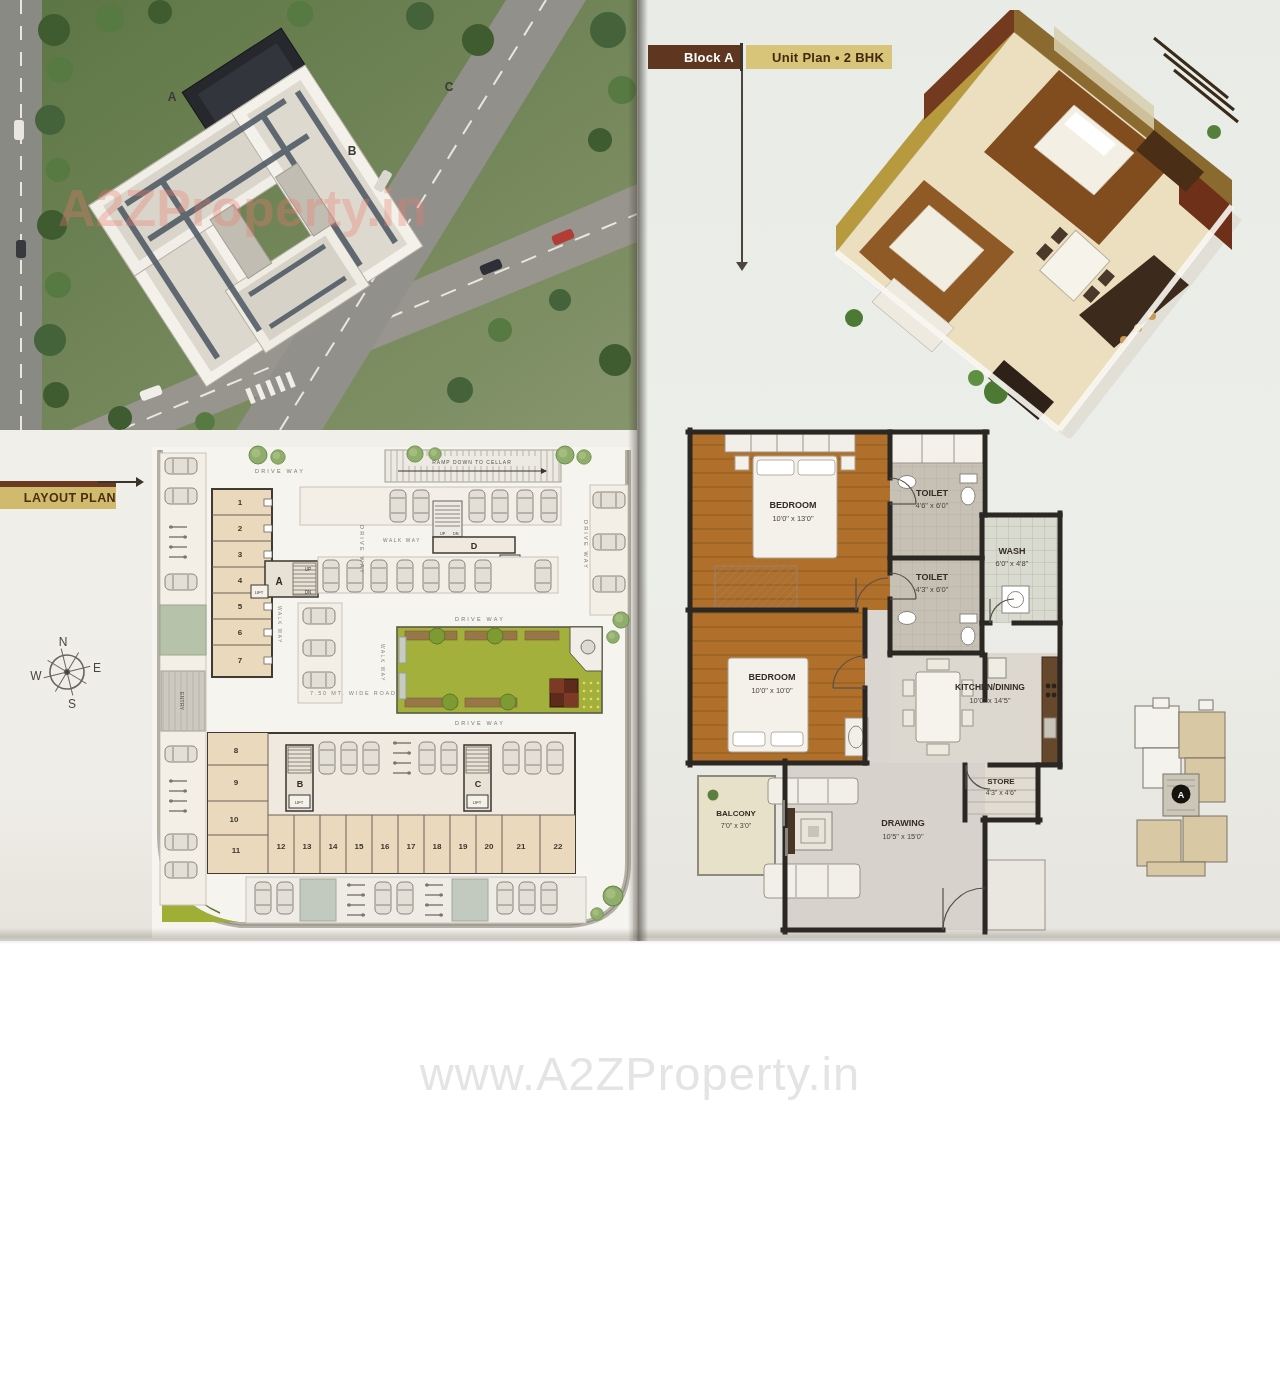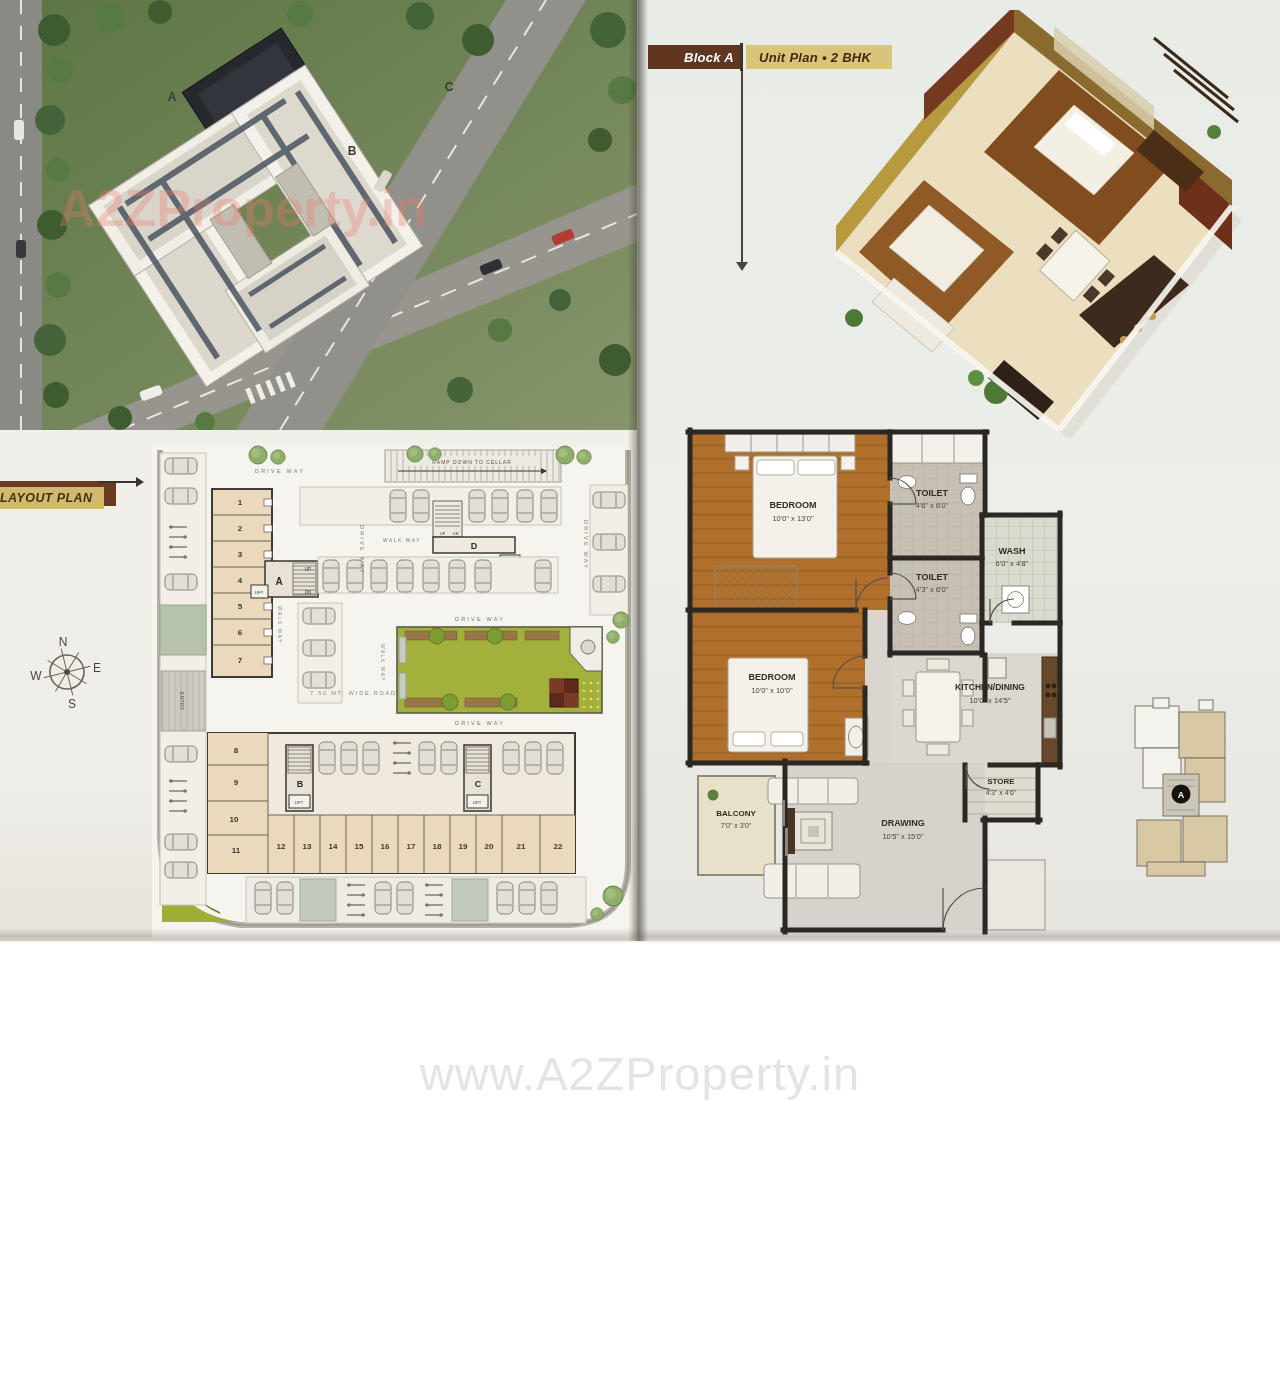--- a/index.html
+++ b/index.html
@@ -8,36 +8,36 @@
   .abs{position:absolute;}
   .brochure{left:0;top:0;width:1280px;height:941px;background:#ebe9e4;}
   .right-page{left:640px;top:0;width:640px;height:941px;
               background:linear-gradient(180deg,#e9ebe7 0%,#eceee9 60%,#e7e5df 100%);}
   .left-page-lower{left:0;top:430px;width:637px;height:511px;
               background:linear-gradient(180deg,#f1efe9 0%,#efede7 70%,#e6e3dc 100%);}
   .fold{left:628px;top:0;width:20px;height:941px;
         background:linear-gradient(90deg,rgba(60,55,45,0) 0%,rgba(60,55,45,.38) 42%,rgba(40,36,30,.55) 52%,rgba(60,55,45,0) 100%);}
   .page-bottom-shadow{left:0;top:928px;width:1280px;height:16px;
         background:linear-gradient(180deg,rgba(0,0,0,0) 0%,rgba(70,64,54,.22) 55%,rgba(255,255,255,0) 100%);}
-  .band{display:flex;align-items:center;box-sizing:border-box;font-style:italic;}
+  .band{display:flex;align-items:center;box-sizing:border-box;}
   .block-band{left:648px;top:45px;width:93px;height:24px;background:#5f3720;color:#fff;
               font-size:13px;font-weight:600;justify-content:flex-end;padding-right:7px;letter-spacing:.3px;}
   .band-divider{left:740px;top:43px;width:3px;height:28px;background:#3c342c;}
   .unit-band{left:746px;top:45px;width:146px;height:24px;background:#d9c57a;color:#40290f;
-             font-size:13px;font-weight:600;padding-left:13px;letter-spacing:.3px;}
+             font-size:13px;font-weight:600;padding-left:26px;letter-spacing:.3px;}
   .down-line{left:741px;top:71px;width:2px;height:192px;background:#4a453e;}
   .down-arrowhead{left:736px;top:262px;width:0;height:0;border-left:6px solid transparent;
              border-right:6px solid transparent;border-top:9px solid #4a453e;}
   .shop-band{left:0;top:458px;width:116px;height:25px;background:#6b3a22;color:#fff;
              font-size:14px;font-weight:bold;justify-content:center;letter-spacing:.6px;margin-top:23px;}
   .shop-arrow-line{left:98px;top:481px;width:40px;height:2px;background:#3a342c;}
   .shop-arrowhead{left:136px;top:477px;width:0;height:0;border-top:5px solid transparent;
              border-bottom:5px solid transparent;border-left:8px solid #3a342c;}
-  .layout-band{left:0;top:487px;width:104px;height:22px;background:#cfba6e;color:#472f12;
-             font-size:12.5px;font-weight:bold;justify-content:flex-start;letter-spacing:.4px;}
+  .layout-band{left:0;top:487px;width:116px;height:22px;background:#cfba6e;color:#472f12;
+             font-size:12.5px;font-weight:bold;justify-content:flex-end;letter-spacing:.4px;}
   .watermark{left:0;top:1046px;width:1280px;text-align:center;font-size:47px;color:#e4e4e4;
              letter-spacing:1px;font-weight:400;}
   .scan-footer{right:28px;top:1334px;font-family:"Liberation Serif",serif;font-size:36px;color:#141414;}
   svg text{font-family:"Liberation Sans",sans-serif;}
 </style>
 </head>
 <body>
 
 <div class="canvas">
 

